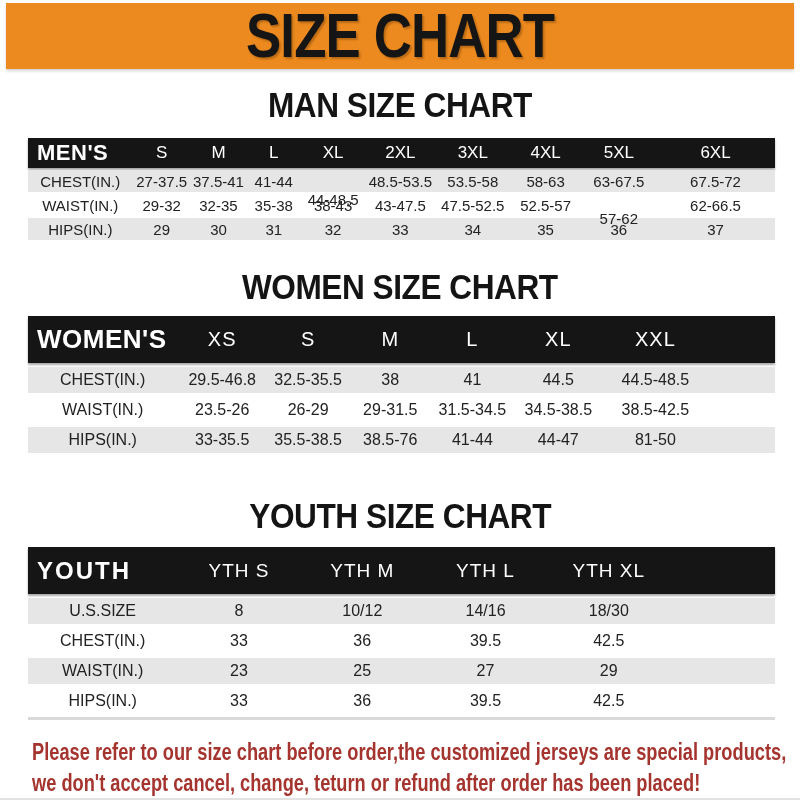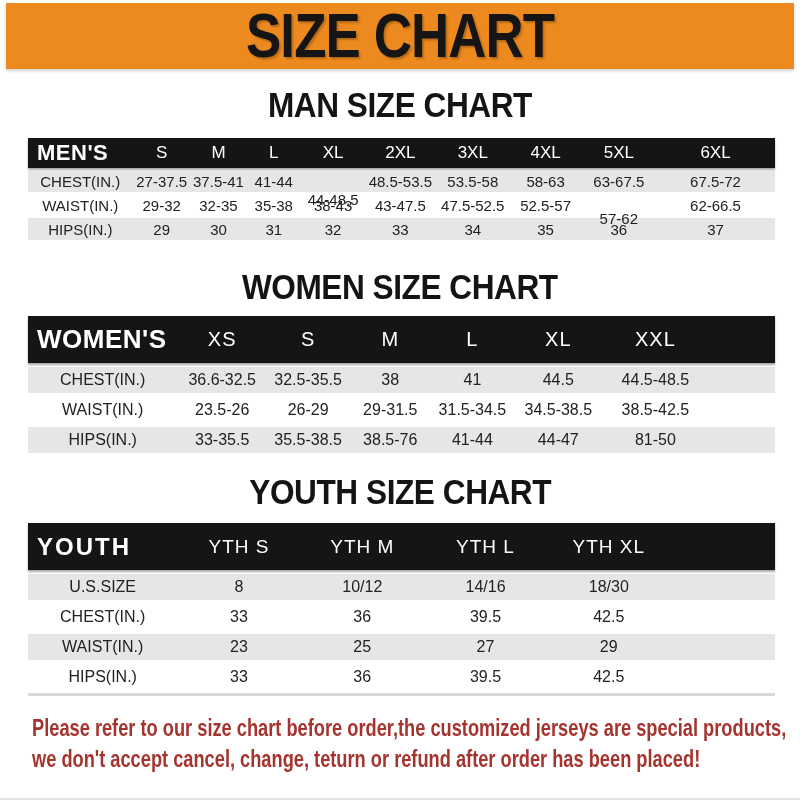--- a/index.html
+++ b/index.html
@@ -35,21 +35,21 @@
   }
   h2.section-heading .hd {
     display:inline-block;
     font-size:34px; font-weight:bold; color:#141414;
     letter-spacing:-0.5px;
     transform:scaleX(0.93) scaleY(1.05);
     white-space:nowrap;
   }
   #sec-men   h2 { margin-top:17px; }
   #sec-women h2 { margin-top:28px; }
-  #sec-youth h2 { margin-top:20px; }
+  #sec-youth h2 { margin-top:44px; }
 
   
   .size-table { width:747px; margin-left:28px; }
   #sec-men   .size-table { margin-top:16px; }
   #sec-women .size-table { margin-top:12px; }
   #sec-youth .size-table { margin-top:14px; }
 
   .tbl-head {
     display:flex; align-items:center;
     background:#151515; color:#ffffff;
@@ -178,21 +178,21 @@
           <span class="head-cell" style="width: 12%;">XS</span>
           <span class="head-cell" style="width: 11%;">S</span>
           <span class="head-cell" style="width: 11%;">M</span>
           <span class="head-cell" style="width: 11%;">L</span>
           <span class="head-cell" style="width: 12%;">XL</span>
           <span class="head-cell" style="width: 14%;">XXL</span>
           <span class="head-cell" style="width: 9%;"></span>
         </div>
         <div class="tbl-row gray">
           <span class="row-label" style="width: 20%;">CHEST(IN.)</span>
-          <span class="cell" style="width: 12%;">36.6-32.5</span>
+          <span class="cell" style="width: 12%;">29.5-46.8</span>
           <span class="cell" style="width: 11%;">32.5-35.5</span>
           <span class="cell" style="width: 11%;">38</span>
           <span class="cell" style="width: 11%;">41</span>
           <span class="cell" style="width: 12%;">44.5</span>
           <span class="cell" style="width: 14%;">44.5-48.5</span>
           <span class="cell" style="width: 9%;"></span>
         </div>
         <div class="tbl-row">
           <span class="row-label" style="width: 20%;">WAIST(IN.)</span>
           <span class="cell" style="width: 12%;">23.5-26</span>

